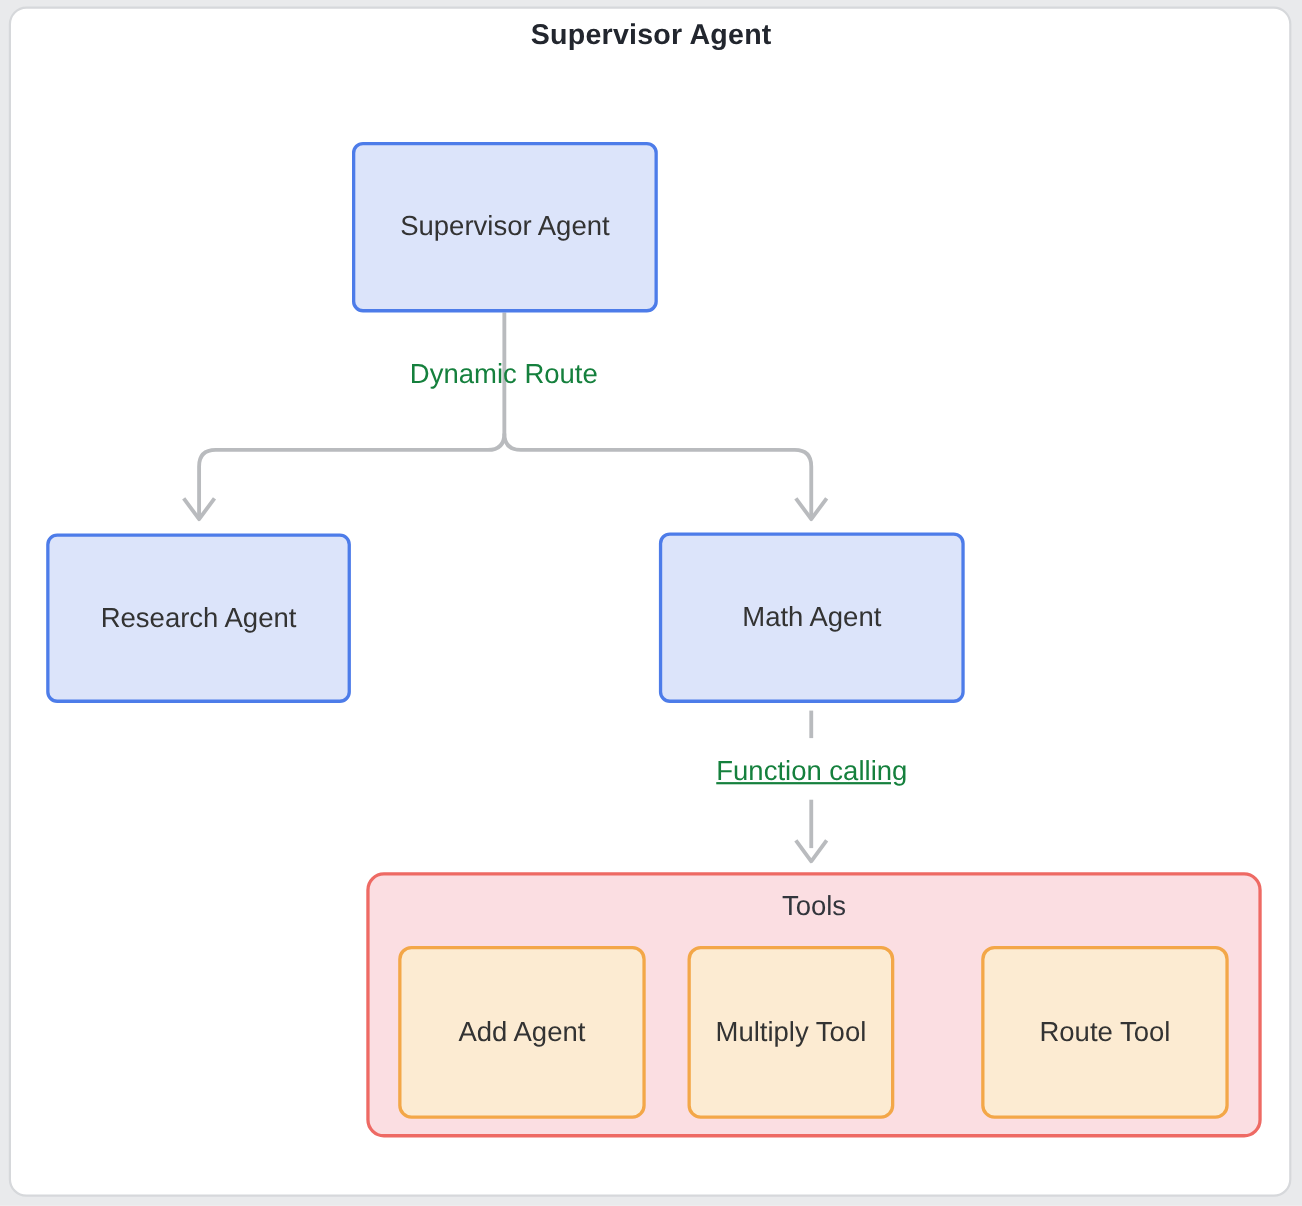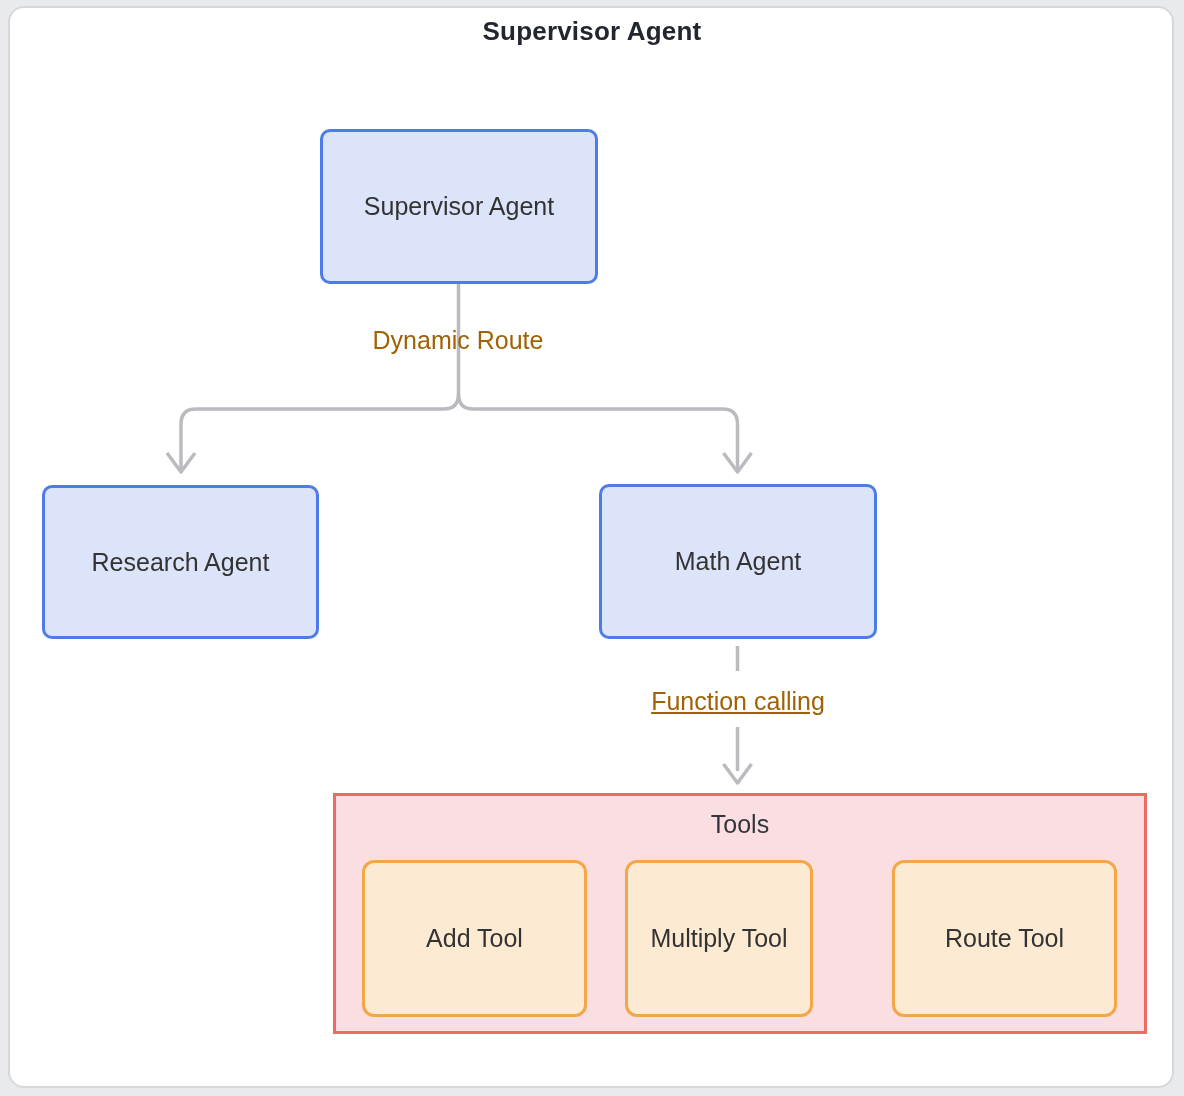--- a/index.html
+++ b/index.html
@@ -49,32 +49,32 @@
     color: #333333;
     text-align: center;
   }
   .node-supervisor { left: 320px; top: 129px; width: 278px; height: 155px; }
   .node-research   { left: 42px;  top: 485px; width: 277px; height: 154px; }
   .node-math       { left: 599px; top: 484px; width: 278px; height: 155px; }
   .edge-label {
     position: absolute;
     transform: translateX(-50%);
     font-size: 25px;
-    color: #a16207;
+    color: #15803d;
     white-space: nowrap;
   }
   .edge-label-dynamic  { left: 458px; top: 326px; }
   .edge-label-function { left: 738px; top: 687px; text-decoration: underline; }
   .tools-container {
     position: absolute;
     left: 333px; top: 793px;
     width: 814px; height: 241px;
     background: #fbdee2;
     border: 3px solid #ee6a64;
-    border-radius: 0;
+    border-radius: 16px;
   }
   .tools-title {
     position: absolute;
     left: 0; top: 14px;
     width: 100%;
     text-align: center;
     font-size: 25px;
     color: #32353c;
   }
   .tool-node {
@@ -135,21 +135,21 @@
   <div class="node node-math">
     <span>Math Agent</span>
   </div>
 
   <div class="edge-label edge-label-function">Function calling</div>
 
   <div class="tools-container">
     <div class="tools-title">Tools</div>
 
     <div class="tool-node tool-add">
-      <span>Add Tool</span>
+      <span>Add Agent</span>
     </div>
 
     <div class="tool-node tool-multiply">
       <span>Multiply Tool</span>
     </div>
 
     <div class="tool-node tool-divide">
       <span>Route Tool</span>
     </div>
   </div>

